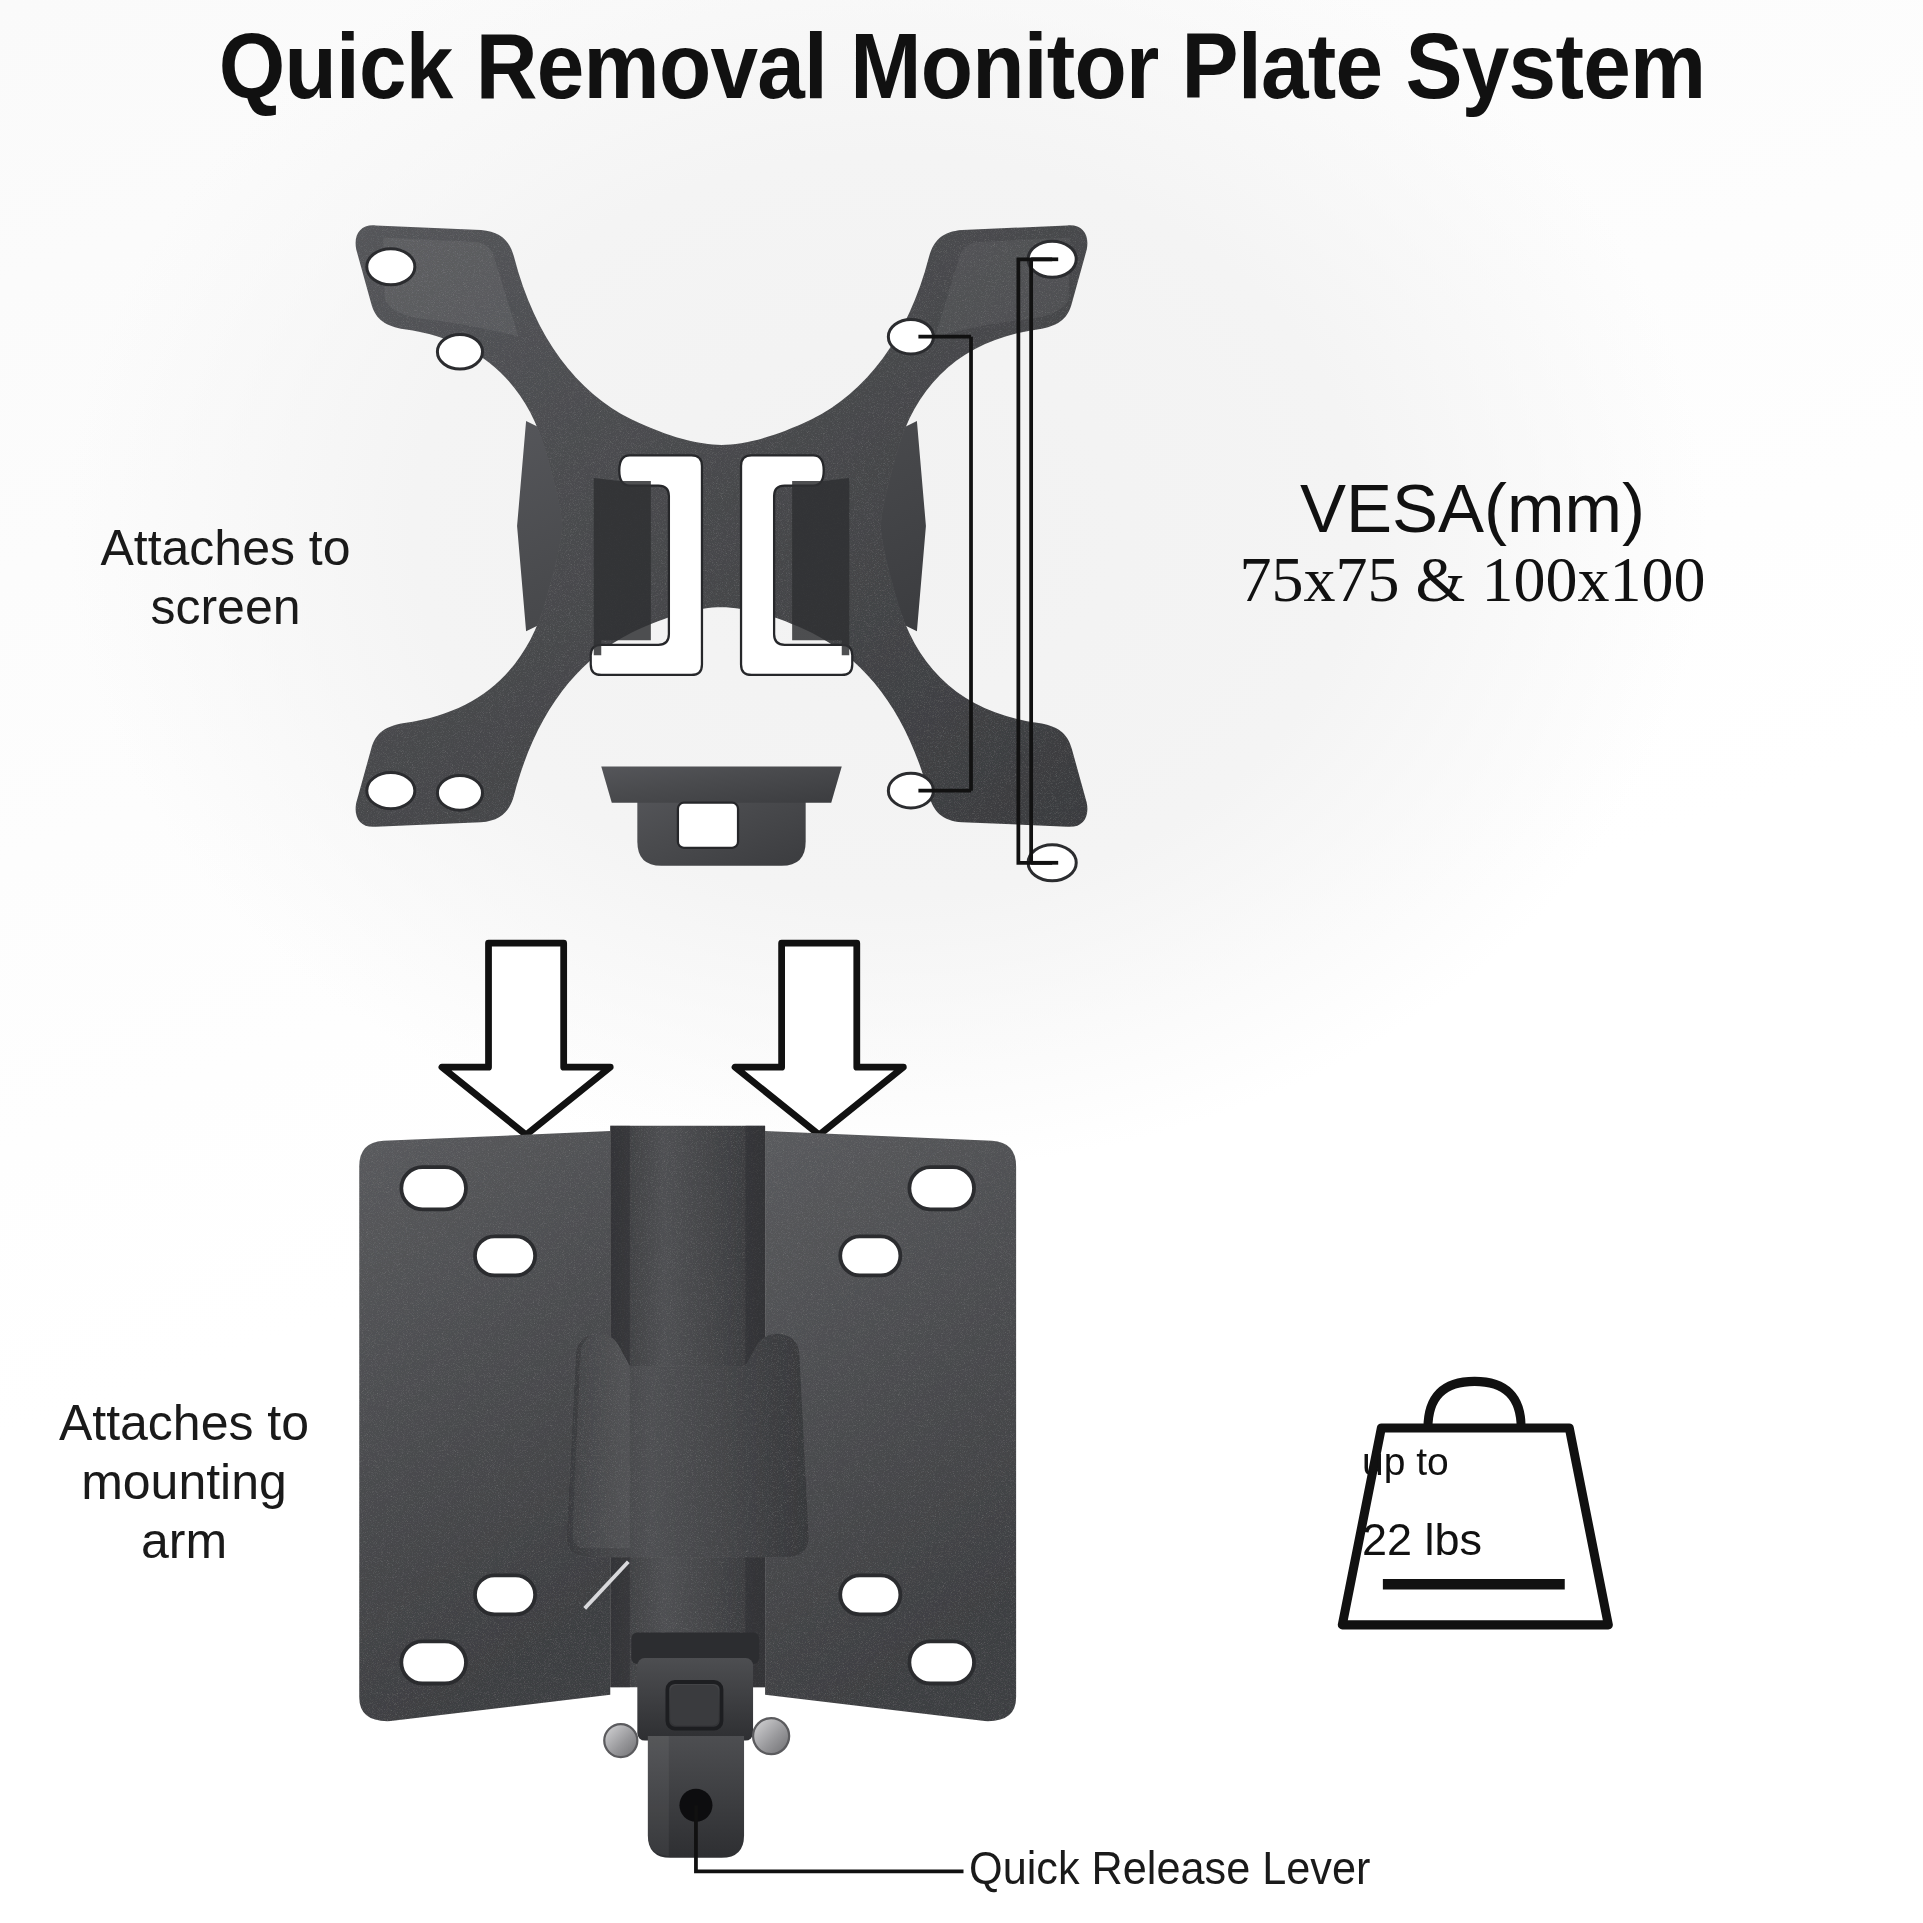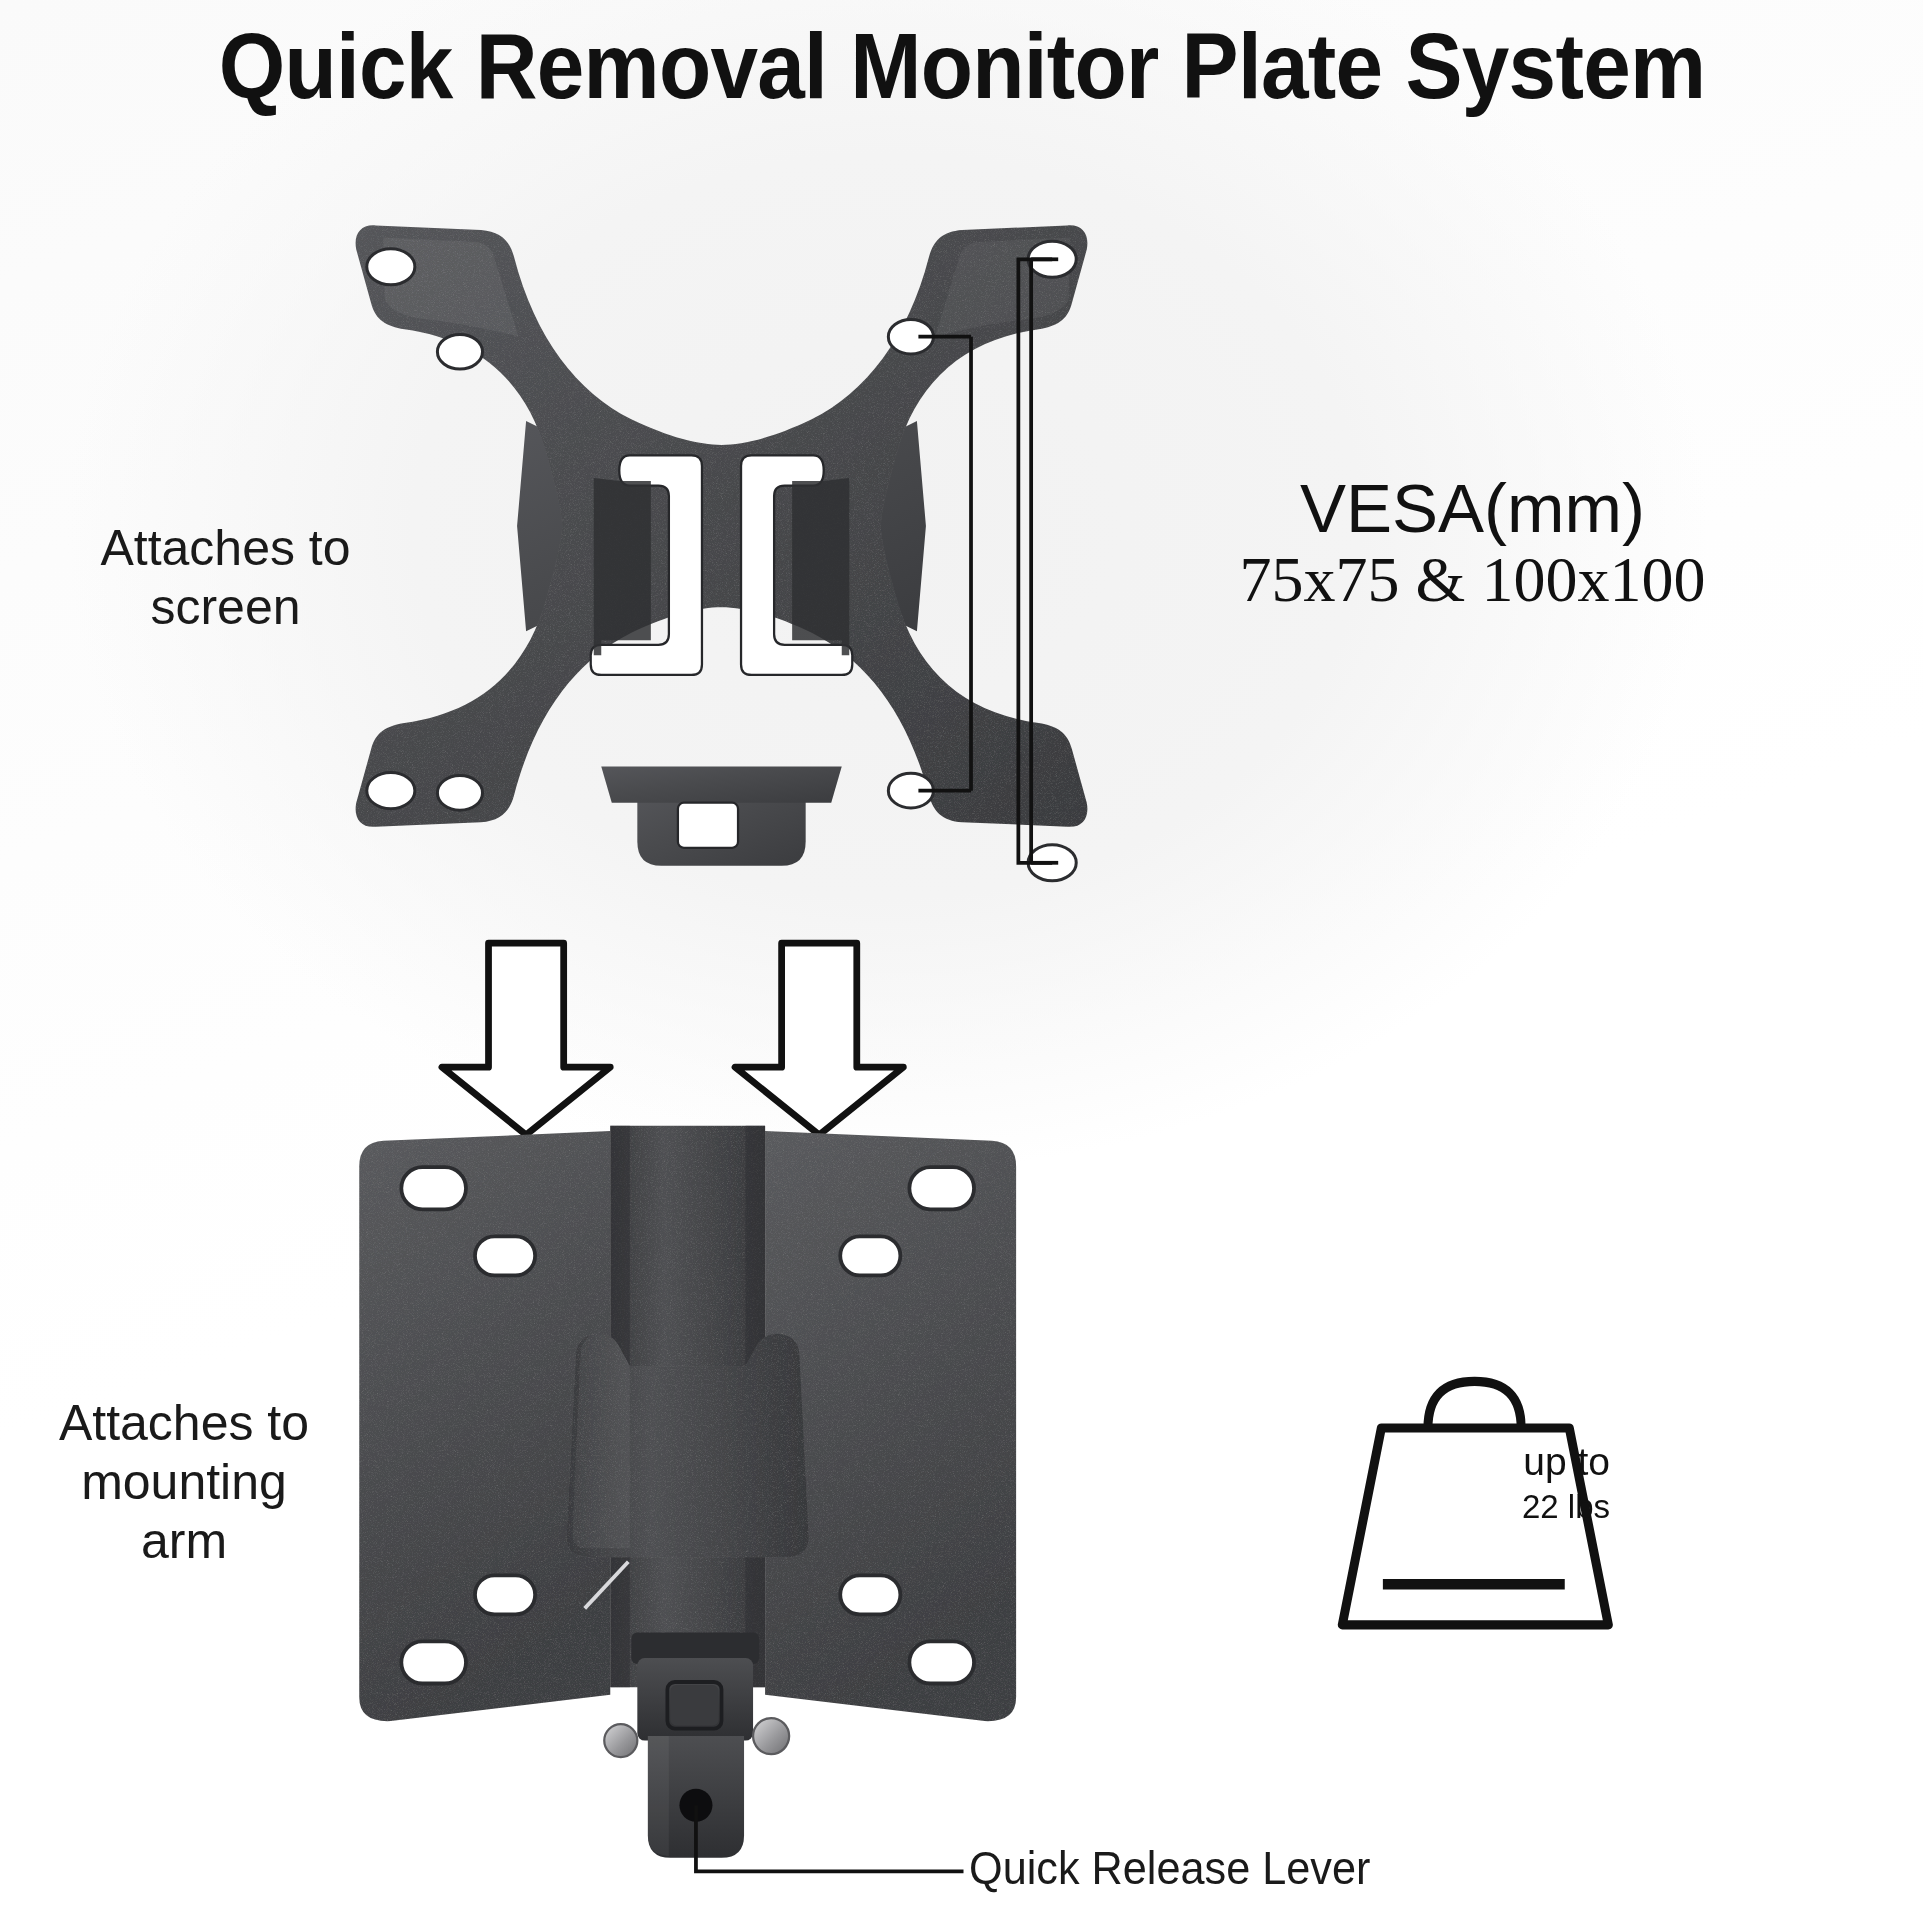--- a/index.html
+++ b/index.html
@@ -101,26 +101,26 @@
     position: absolute;
     left: 1362px;
     top: 1383px;
     width: 248px;
     height: 248px;
   }
   #weight-badge .wtext {
     position: absolute;
     left: 0;
     width: 248px;
-    text-align: right;
+    text-align: left;
     color: #111;
     font-weight: 300;
   }
   #weight-up-to { top: 57px; font-size: 39px; }
-  #weight-value { top: 105px; font-size: 33px; }
+  #weight-value { top: 131px; font-size: 45px; }
 
   svg.art { position: absolute; left: 0; top: 0; }
 </style>
 </head>
 <body>
 
 <div id="page">
 
   <div class="bg-wash"></div>
 

